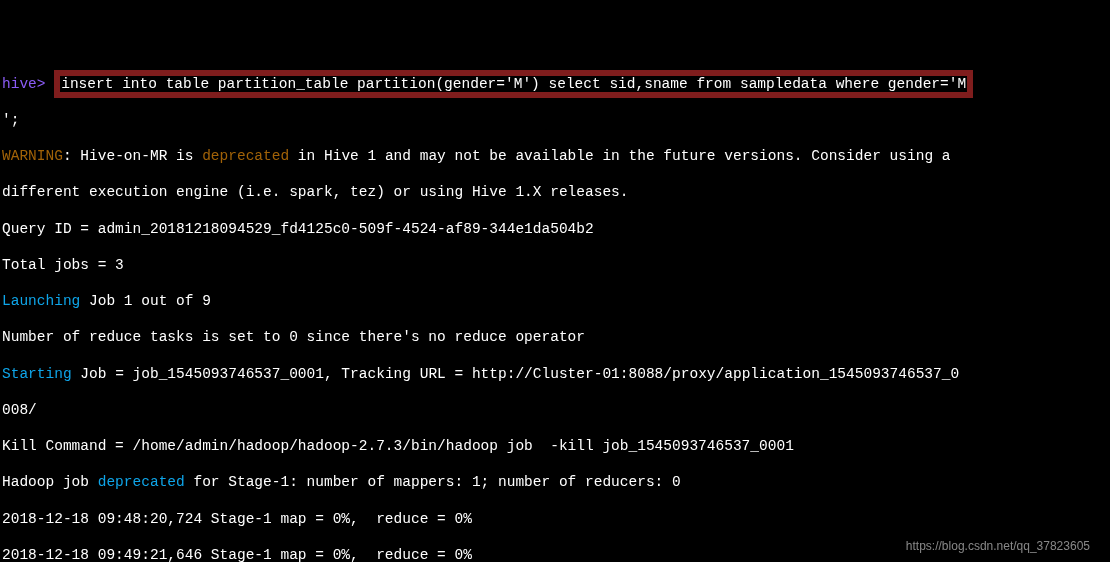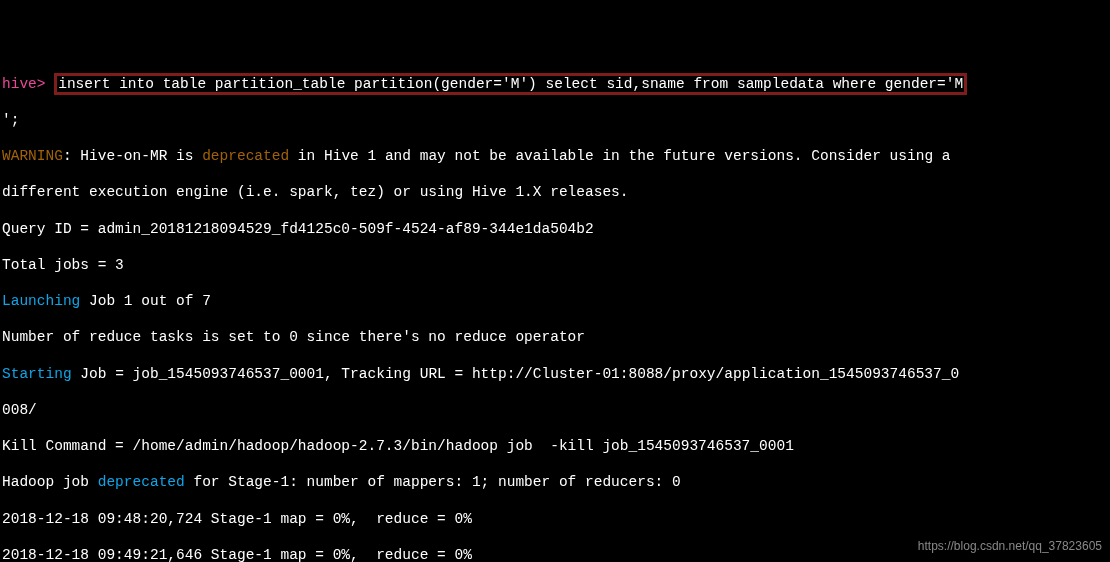--- a/index.html
+++ b/index.html
@@ -10,50 +10,50 @@
     font-size: 14.5px;
     line-height: 1.25;
     width: 1110px;
     height: 562px;
     overflow: hidden;
     padding: 2px 0 0 2px;
     white-space: pre;
     position: relative;
   }
   .line { white-space: pre; }
-  .prompt { color: #ec4899; }
+  .prompt { color: #8b5cf6; }
   .boxed {
-    border: 3px solid #7f1d1d;
+    border: 6px solid #7f1d1d;
     display: inline;
     padding: 0 1px;
   }
   .yellow { color: #a16207; }
   .cyan { color: #0ea5e9; }
   .watermark {
     position: absolute;
-    right: 8px;
+    right: 20px;
     bottom: 8px;
     color: #aaa;
     font-size: 12px;
     opacity: 0.8;
     font-family: Arial, sans-serif;
   }
 </style>
 </head>
 <body>
 
 
 
 <div class="line"><span class="prompt">hive&gt; </span><span class="boxed"><span>insert into table partition_table partition(gender='M') select sid,sname from sampledata where gender='M</span></span></div>
 <div class="line">';</div>
 <div class="line"><span class="yellow">WARNING</span><span>: Hive-on-MR is </span><span class="yellow">deprecated</span><span> in Hive 1 and may not be available in the future versions. Consider using a</span></div>
 <div class="line">different execution engine (i.e. spark, tez) or using Hive 1.X releases.</div>
 <div class="line">Query ID = admin_20181218094529_fd4125c0-509f-4524-af89-344e1da504b2</div>
 <div class="line">Total jobs = 3</div>
-<div class="line"><span class="cyan">Launching</span><span> Job 1 out of 7</span></div>
+<div class="line"><span class="cyan">Launching</span><span> Job 1 out of 9</span></div>
 <div class="line">Number of reduce tasks is set to 0 since there's no reduce operator</div>
 <div class="line"><span class="cyan">Starting</span><span> Job = job_1545093746537_0001, Tracking URL = http://Cluster-01:8088/proxy/application_1545093746537_0</span></div>
 <div class="line">008/</div>
 <div class="line">Kill Command = /home/admin/hadoop/hadoop-2.7.3/bin/hadoop job  -kill job_1545093746537_0001</div>
 <div class="line"><span>Hadoop job </span><span class="cyan">deprecated</span><span> for Stage-1: number of mappers: 1; number of reducers: 0</span></div>
 <div class="line">2018-12-18 09:48:20,724 Stage-1 map = 0%,  reduce = 0%</div>
 <div class="line">2018-12-18 09:49:21,646 Stage-1 map = 0%,  reduce = 0%</div>
 
 
 

